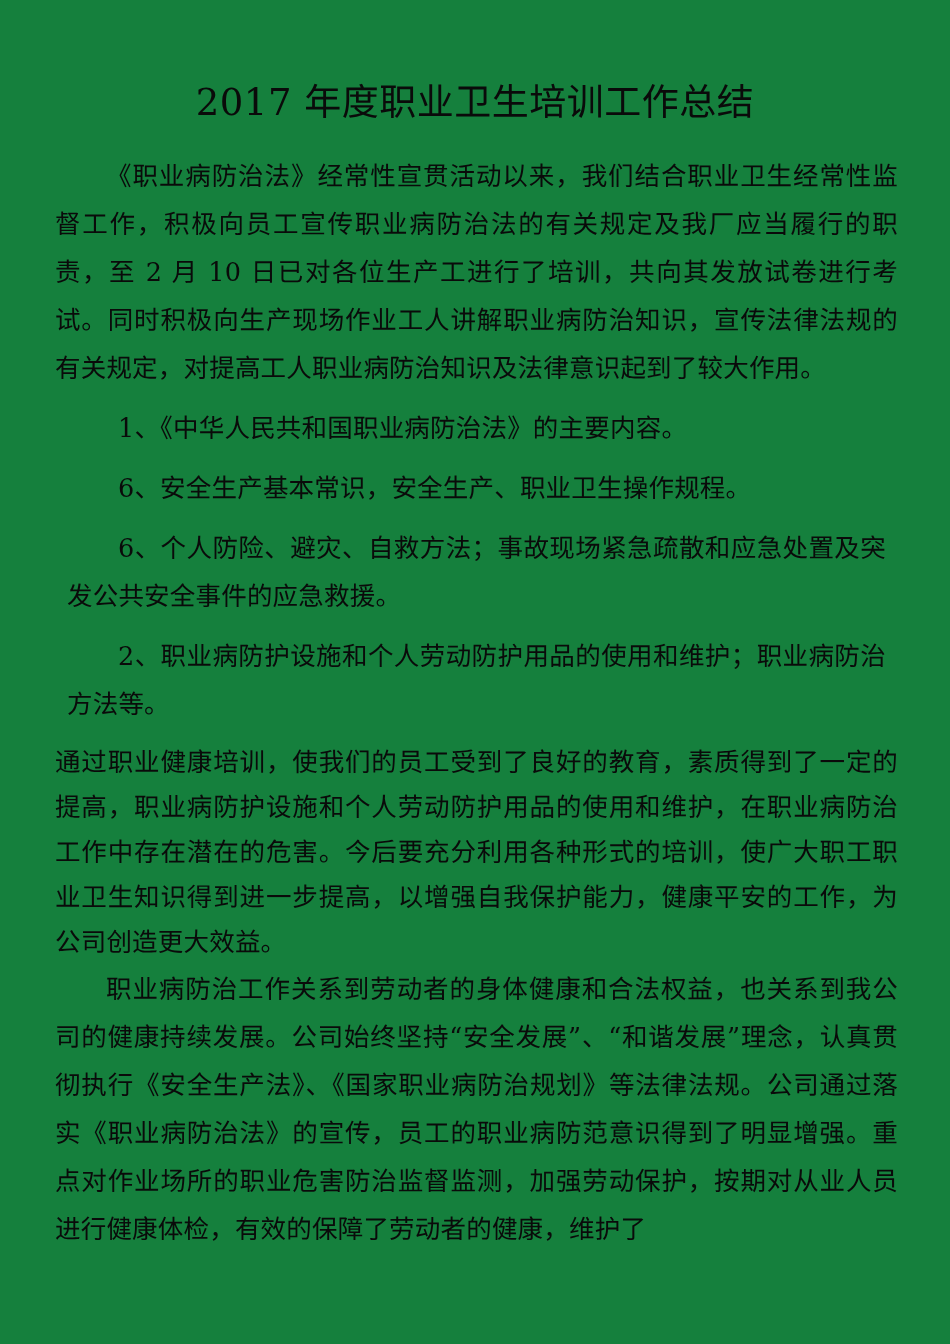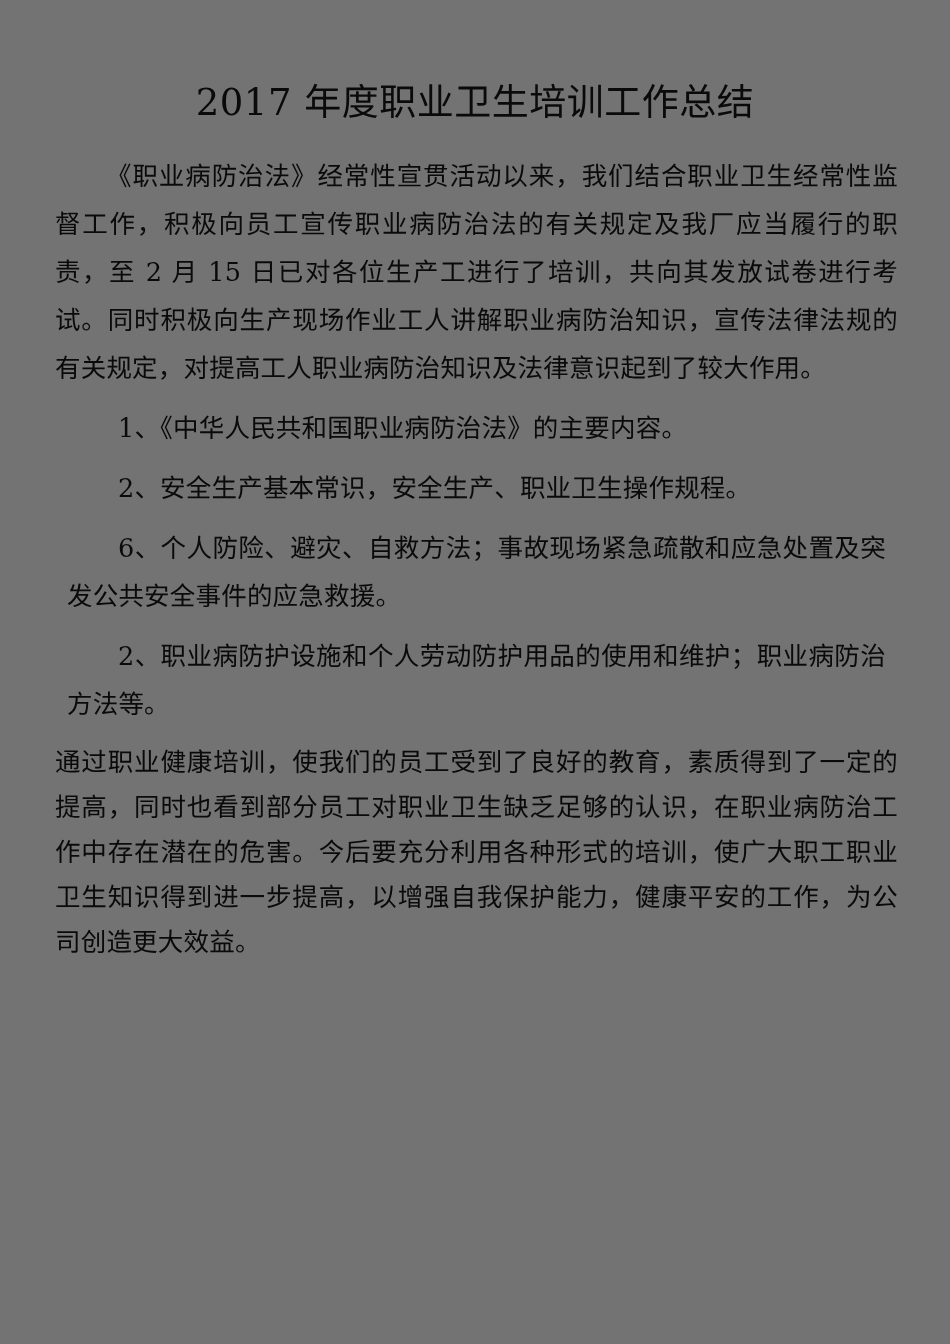--- a/index.html
+++ b/index.html
@@ -6,21 +6,21 @@
   html, body {
     margin: 0;
     padding: 0;
     background: #ffffff;
   }
 
   .page {
     position: relative;
     width: 950px;
     height: 1344px;
-    background: #737373;
+    background: #15803d;
     overflow: hidden;
     box-sizing: border-box;
     font-family: "DejaVu Serif", "Liberation Serif", serif;
     color: #0a0a0a;
   }
 
   
   .doc-title {
     position: absolute;
     left: 0;
@@ -79,30 +79,31 @@
 </style>
 </head>
 <body>
 
 <div class="page">
 
   <h1 class="doc-title">2017 年度职业卫生培训工作总结</h1>
 
   <div class="body-block">
 
-    <p class="para indent">《职业病防治法》经常性宣贯活动以来，我们结合职业卫生经常性监督工作，积极向员工宣传职业病防治法的有关规定及我厂应当履行的职责，至 2 月 15 日已对各位生产工进行了培训，共向其发放试卷进行考试。同时积极向生产现场作业工人讲解职业病防治知识，宣传法律法规的有关规定，对提高工人职业病防治知识及法律意识起到了较大作用。</p>
+    <p class="para indent">《职业病防治法》经常性宣贯活动以来，我们结合职业卫生经常性监督工作，积极向员工宣传职业病防治法的有关规定及我厂应当履行的职责，至 2 月 10 日已对各位生产工进行了培训，共向其发放试卷进行考试。同时积极向生产现场作业工人讲解职业病防治知识，宣传法律法规的有关规定，对提高工人职业病防治知识及法律意识起到了较大作用。</p>
 
 
     <p class="list-item">1、《中华人民共和国职业病防治法》的主要内容。</p>
 
-    <p class="list-item">2、安全生产基本常识，安全生产、职业卫生操作规程。</p>
+    <p class="list-item">6、安全生产基本常识，安全生产、职业卫生操作规程。</p>
 
 
     <p class="list-item">6、个人防险、避灾、自救方法；事故现场紧急疏散和应急处置及突发公共安全事件的应急救援。</p>
 
     <p class="list-item">2、职业病防护设施和个人劳动防护用品的使用和维护；职业病防治方法等。</p>
 
-    <p class="para tight flush">通过职业健康培训，使我们的员工受到了良好的教育，素质得到了一定的提高，同时也看到部分员工对职业卫生缺乏足够的认识，在职业病防治工作中存在潜在的危害。今后要充分利用各种形式的培训，使广大职工职业卫生知识得到进一步提高，以增强自我保护能力，健康平安的工作，为公司创造更大效益。</p>
+    <p class="para tight flush">通过职业健康培训，使我们的员工受到了良好的教育，素质得到了一定的提高，职业病防护设施和个人劳动防护用品的使用和维护，在职业病防治工作中存在潜在的危害。今后要充分利用各种形式的培训，使广大职工职业卫生知识得到进一步提高，以增强自我保护能力，健康平安的工作，为公司创造更大效益。</p>
 
+    <p class="para indent">职业病防治工作关系到劳动者的身体健康和合法权益，也关系到我公司的健康持续发展。公司始终坚持“安全发展”、“和谐发展”理念，认真贯彻执行《安全生产法》、《国家职业病防治规划》等法律法规。公司通过落实《职业病防治法》的宣传，员工的职业病防范意识得到了明显增强。重点对作业场所的职业危害防治监督监测，加强劳动保护，按期对从业人员进行健康体检，有效的保障了劳动者的健康，维护了</p>
 
   </div>
 
 </div>
 
 </body></html>

